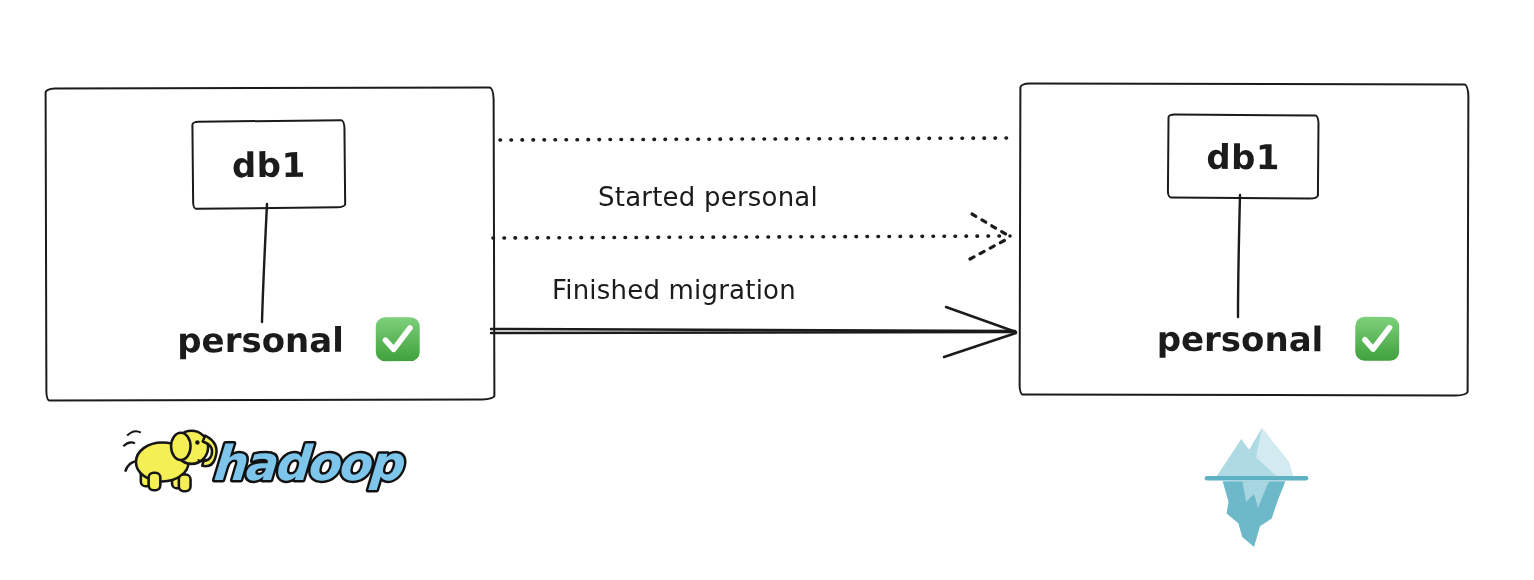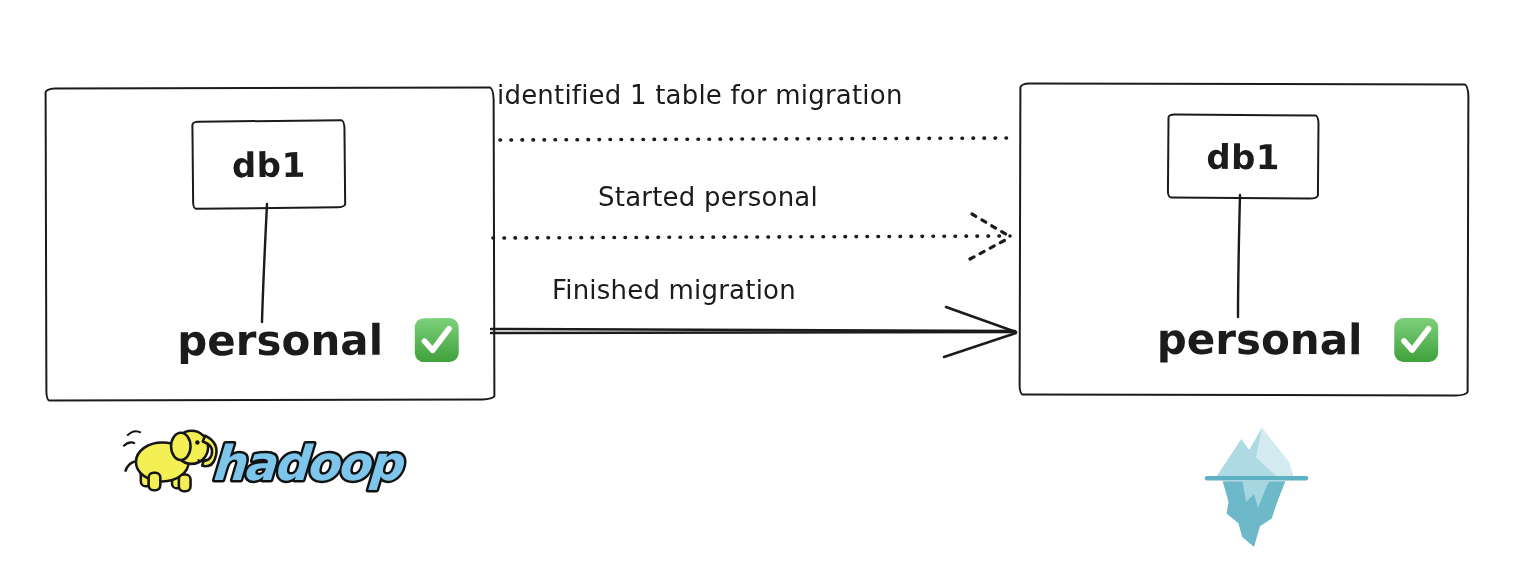--- a/index.html
+++ b/index.html
@@ -17,21 +17,21 @@
   .db-box{
     position:absolute;border:2.6px solid #1b1b1b;
     border-radius:7px 4px 9px 4px / 4px 9px 4px 7px;
     display:flex;align-items:center;justify-content:center;
     font-size:34px;font-weight:bold;letter-spacing:0.5px;
   }
   .db-left{left:145px;top:31px;width:150px;height:85px;transform:rotate(-0.4deg);}
   .db-right{left:146px;top:29px;width:148px;height:81px;transform:rotate(0.3deg);}
   .table-row{
     position:absolute;display:flex;align-items:center;gap:30px;
-    font-size:42px;font-weight:bold;letter-spacing:0px;white-space:nowrap;
+    font-size:34px;font-weight:bold;letter-spacing:0px;white-space:nowrap;
   }
   .row-left{left:130px;top:227px;}
   .row-right{left:136px;top:230px;}
   .arrow-label{
     position:absolute;font-size:26px;font-weight:500;white-space:nowrap;
     letter-spacing:0.2px;
   }
   .label-1{left:497px;top:80px;}
   .label-2{left:558px;top:182px;width:300px;text-align:center;}
   .label-3{left:552px;top:275px;width:300px;}
@@ -92,21 +92,20 @@
     </div>
     <div class="table-row row-right">
       <span>personal</span>
       <svg width="47" height="47" viewBox="0 0 46 46">
         <rect x="1.5" y="1.5" width="43" height="43" rx="9" fill="url(#checkgrad)"></rect>
         <path d="M11,24 L19,33 L35,12" fill="none" stroke="#ffffff" stroke-width="5.5" stroke-linecap="round" stroke-linejoin="round"></path>
       </svg>
     </div>
   </div>
 
-  <div class="arrow-label label-1">identified 1 table for migration</div>
   <div class="arrow-label label-2">Started personal</div>
   <div class="arrow-label label-3">Finished migration</div>
 
   <div class="hadoop-logo">
     <svg width="110" height="78" viewBox="0 0 110 80">
       <g stroke="#161616" fill="none">
         <path d="M8,16 q7,-7 14,-3" stroke-width="2.2"></path>
         <path d="M4,27 q6,-6 12,-3" stroke-width="2.2"></path>
         <path d="M18,42 q-9,1 -12,11" stroke-width="2.6"></path>
       </g>

